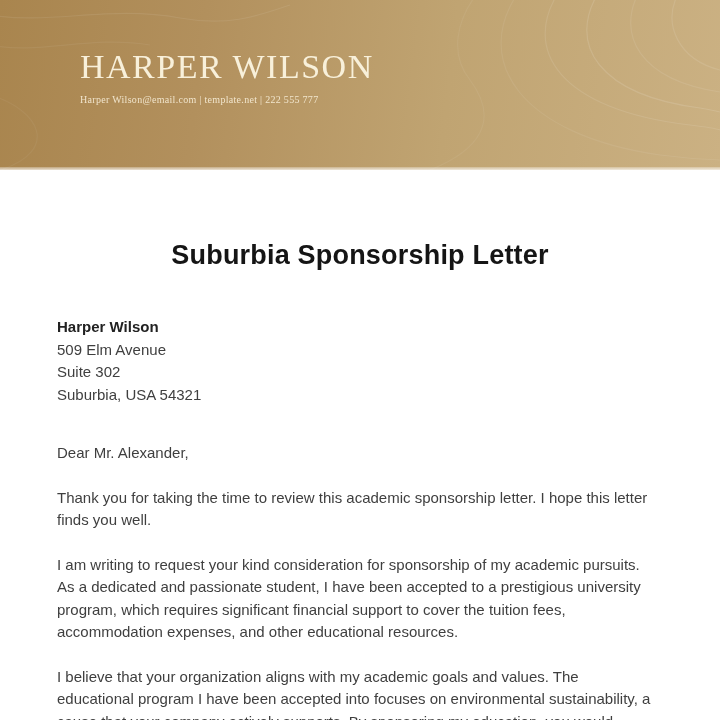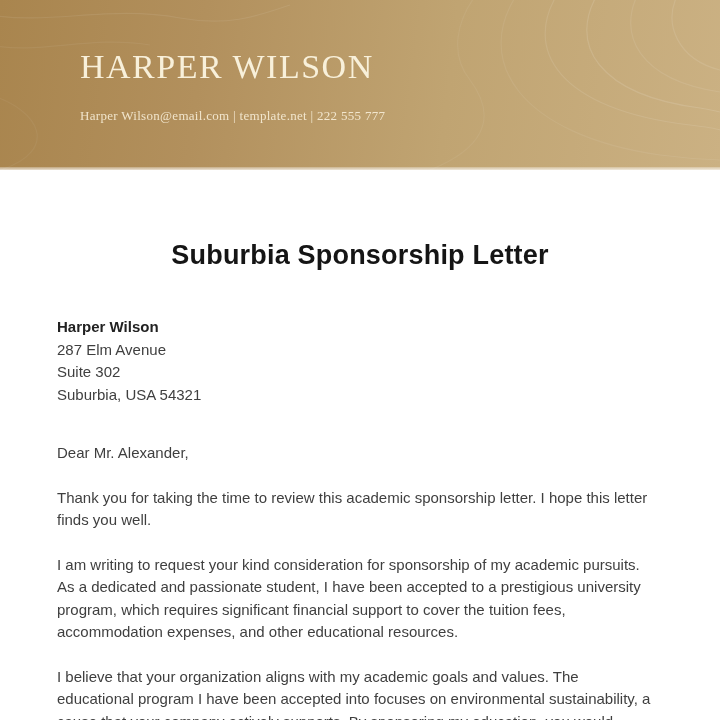--- a/index.html
+++ b/index.html
@@ -53,23 +53,23 @@
   .sender-name-header {
     margin: 0;
     font-family: "Liberation Serif", serif;
     font-weight: 400;
     font-size: 34px;
     line-height: 42px;
     letter-spacing: 1.5px;
     color: #f8f0da;
   }
   .contact-info {
-    margin-top: 20px;
+    margin-top: 6px;
     font-family: "Liberation Serif", serif;
-    font-size: 13px;
+    font-size: 10px;
     letter-spacing: 0.3px;
     color: rgba(249, 240, 219, 0.88);
   }
 
   
   .content {
     padding: 0 57px;
     color: #3f3f3f;
     font-size: 15px;
     line-height: 22.5px;
@@ -121,21 +121,21 @@
       <h1 class="sender-name-header">HARPER WILSON</h1>
       <div class="contact-info">Harper Wilson@email.com | template.net | 222 555 777</div>
     </div>
   </header>
 
   <main class="content">
     <h2 class="letter-title">Suburbia Sponsorship Letter</h2>
 
     <div class="address-block">
       <div class="sender-name">Harper Wilson</div>
-      <div class="address-line">287 Elm Avenue</div>
+      <div class="address-line">509 Elm Avenue</div>
       <div class="address-line">Suite 302</div>
       <div class="address-line">Suburbia, USA 54321</div>
     </div>
 
     <p class="salutation">Dear Mr. Alexander,</p>
 
     <p class="body-para">Thank you for taking the time to review this academic sponsorship letter. I hope this letter finds you well.</p>
 
     <p class="body-para">I am writing to request your kind consideration for sponsorship of my academic pursuits. As a dedicated and passionate student, I have been accepted to a prestigious university program, which requires significant financial support to cover the tuition fees, accommodation expenses, and other educational resources.</p>
 

